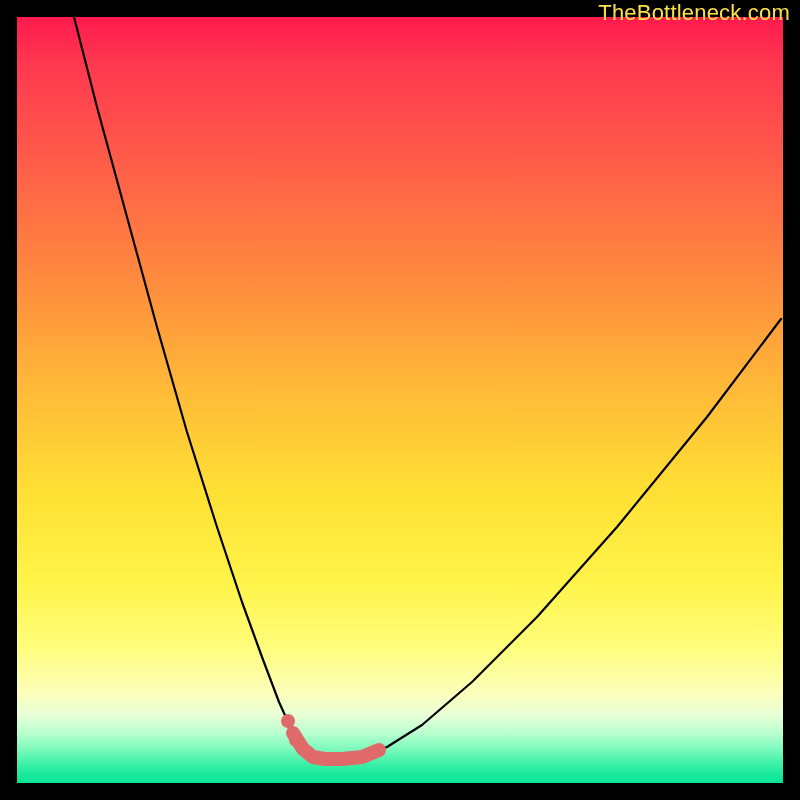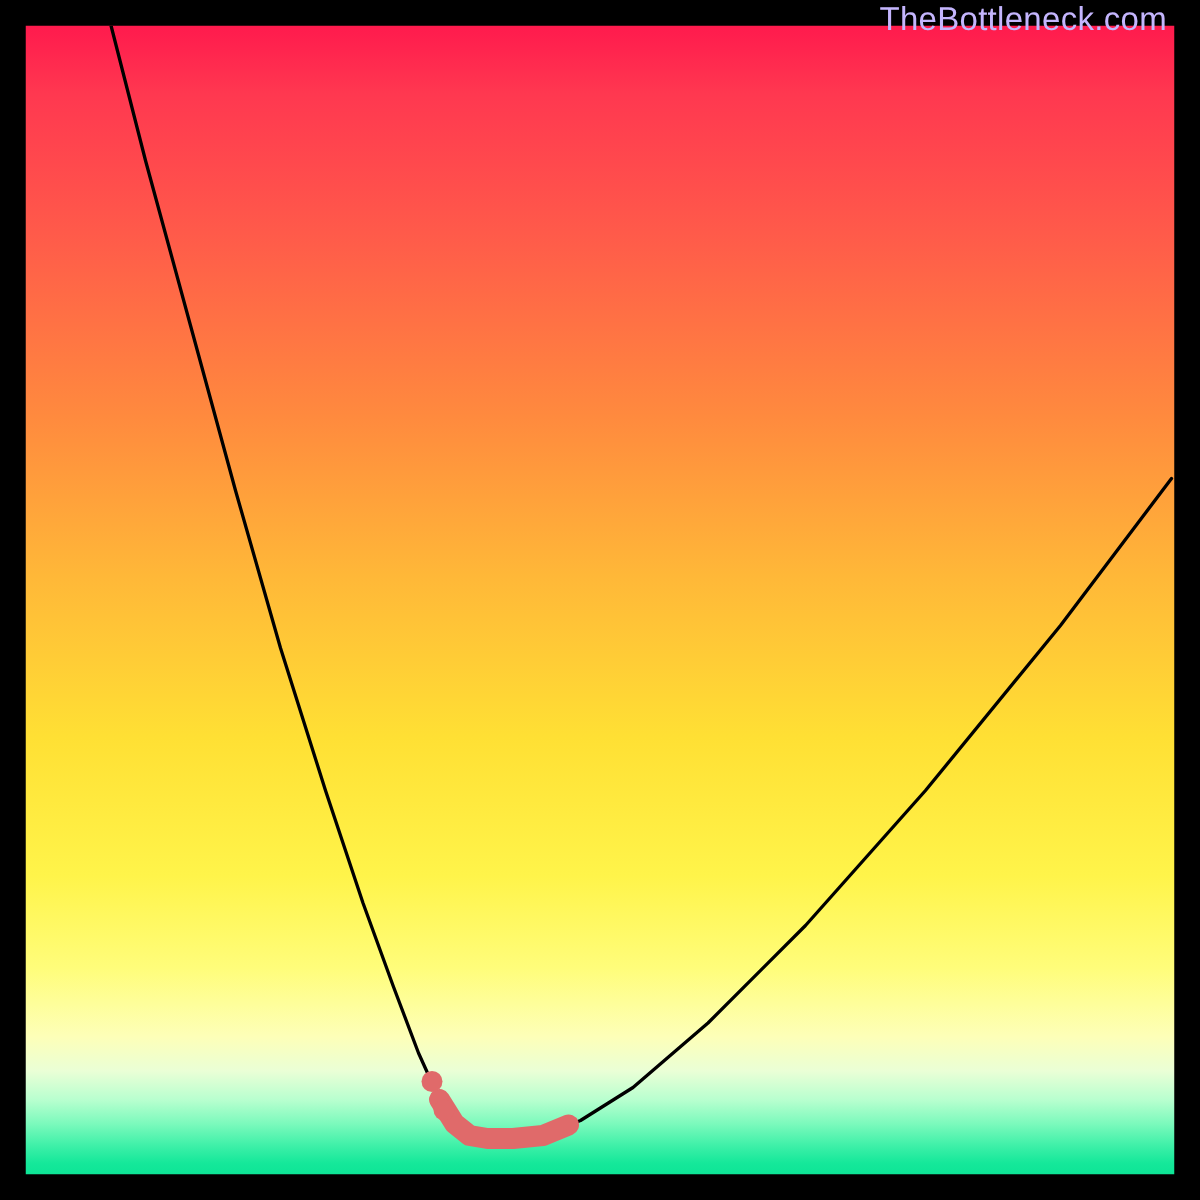--- a/index.html
+++ b/index.html
@@ -58,22 +58,22 @@
     stroke-width: 14;
     stroke-linecap: round;
     stroke-linejoin: round;
   }
   .curve circle.dot {
     fill: #e06a6a;
   }
   .watermark {
     position: absolute;
     top: 0;
-    right: 22px;
-    color: #c4b5fd;
+    right: 10px;
+    color: #fde047;
     font-size: 22px;
     letter-spacing: 0.2px;
     font-weight: 500;
     user-select: none;
   }
 </style>
 </head>
 <body>
 
 <div class="frame">

